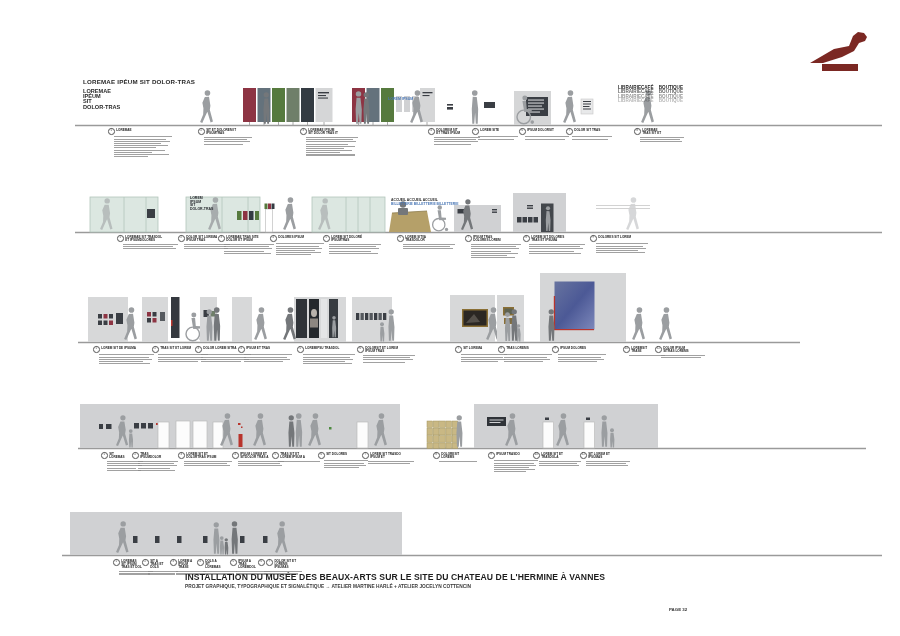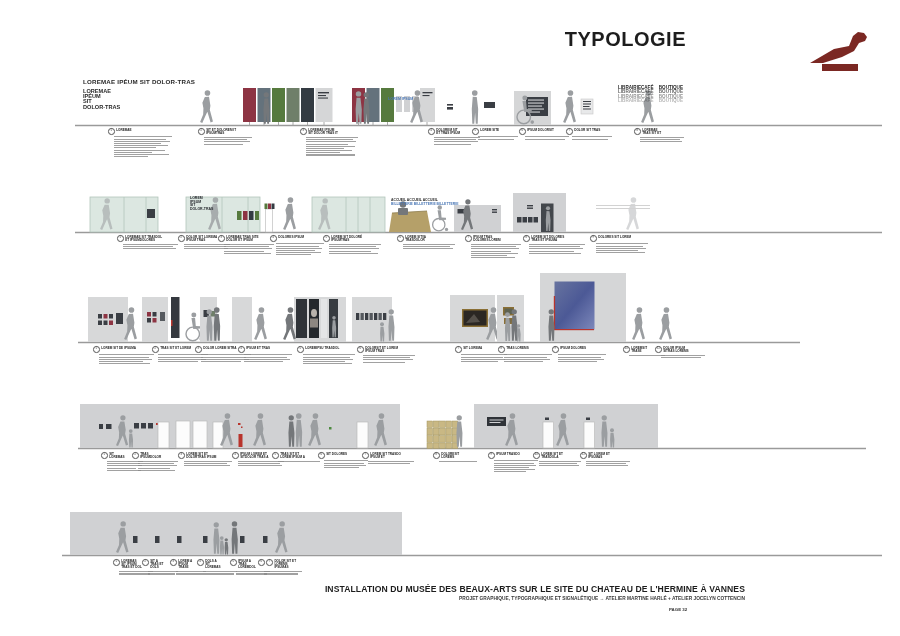--- a/index.html
+++ b/index.html
@@ -44,21 +44,21 @@
   
   .ann{position:absolute;color:#444;}
   .ann-head{display:flex;gap:1.6px;align-items:flex-start;}
   .ann-num{flex:0 0 auto;width:4.6px;height:4.6px;border:.5px solid #555;border-radius:50%;
            font-size:2.7px;line-height:4.6px;text-align:center;color:#333;}
   .ann-title{font-size:3.1px;font-weight:bold;line-height:3.3px;white-space:pre-line;
              color:#222;padding-top:.6px;width:max-content;max-width:52px;}
   .ann-lines{margin-top:1.8px;margin-left:6.2px;}
   .ann-line{height:1.1px;background:#8a8a8a;margin-bottom:1.1px;opacity:.8;}
   
-  .footer{position:absolute;left:185px;top:584px;width:560px;text-align:right;color:#1d1d1d;}
+  .footer{position:absolute;left:185px;top:572px;width:560px;text-align:left;color:#1d1d1d;}
   .f1{font-size:8.6px;font-weight:bold;letter-spacing:.1px;}
   .f2{font-size:4.8px;font-weight:bold;color:#3a3a3a;margin-top:1.5px;}
   .fpage{position:absolute;left:669px;top:607px;font-size:4.4px;font-weight:bold;color:#333;}
 </style>
 </head>
 <body>
 
 <div class="board">
 
   <svg class="scene" width="900" height="636" viewBox="0 0 900 636">
@@ -395,21 +395,20 @@
       <use href="#f-walk" class="c-fig" x="114" y="521" width="17" height="34"></use>
       <use href="#f-stand" class="c-fig" x="208" y="522" width="16.5" height="33"></use>
       <use href="#f-child" class="c-fig" x="217" y="536" width="9.5" height="19"></use>
       <use href="#f-child" class="c-figd" x="222" y="538" width="8.5" height="17"></use>
       <use href="#f-stand" class="c-figd" x="226" y="521" width="17" height="34"></use>
       <use href="#f-walk" class="c-fig" x="273" y="521" width="17" height="34"></use>
     </g>
   </svg>
 
   <div class="title-block">
-    <div class="t1">TYPOLOGIE</div>
   </div>
   <svg class="logo" width="70" height="52" viewBox="0 0 70 52">
     <rect class="c-maroon" x="16" y="42" width="36" height="7"></rect>
     <path class="c-maroon" d="M4 41 L28 27 L43 24 L47 14 L52 10 L58 11 L61 15 L59 19 L53 21 L48 29 L36 35 L17 41 Z"></path>
   </svg>
   <div class="lorem-head">
     <div class="lh1">LOREMAE IPÉUM SIT DOLOR-TRAS</div>
     <div class="lh2">
       <div>LOREMAE</div>
       <div>IPÉUM</div>

